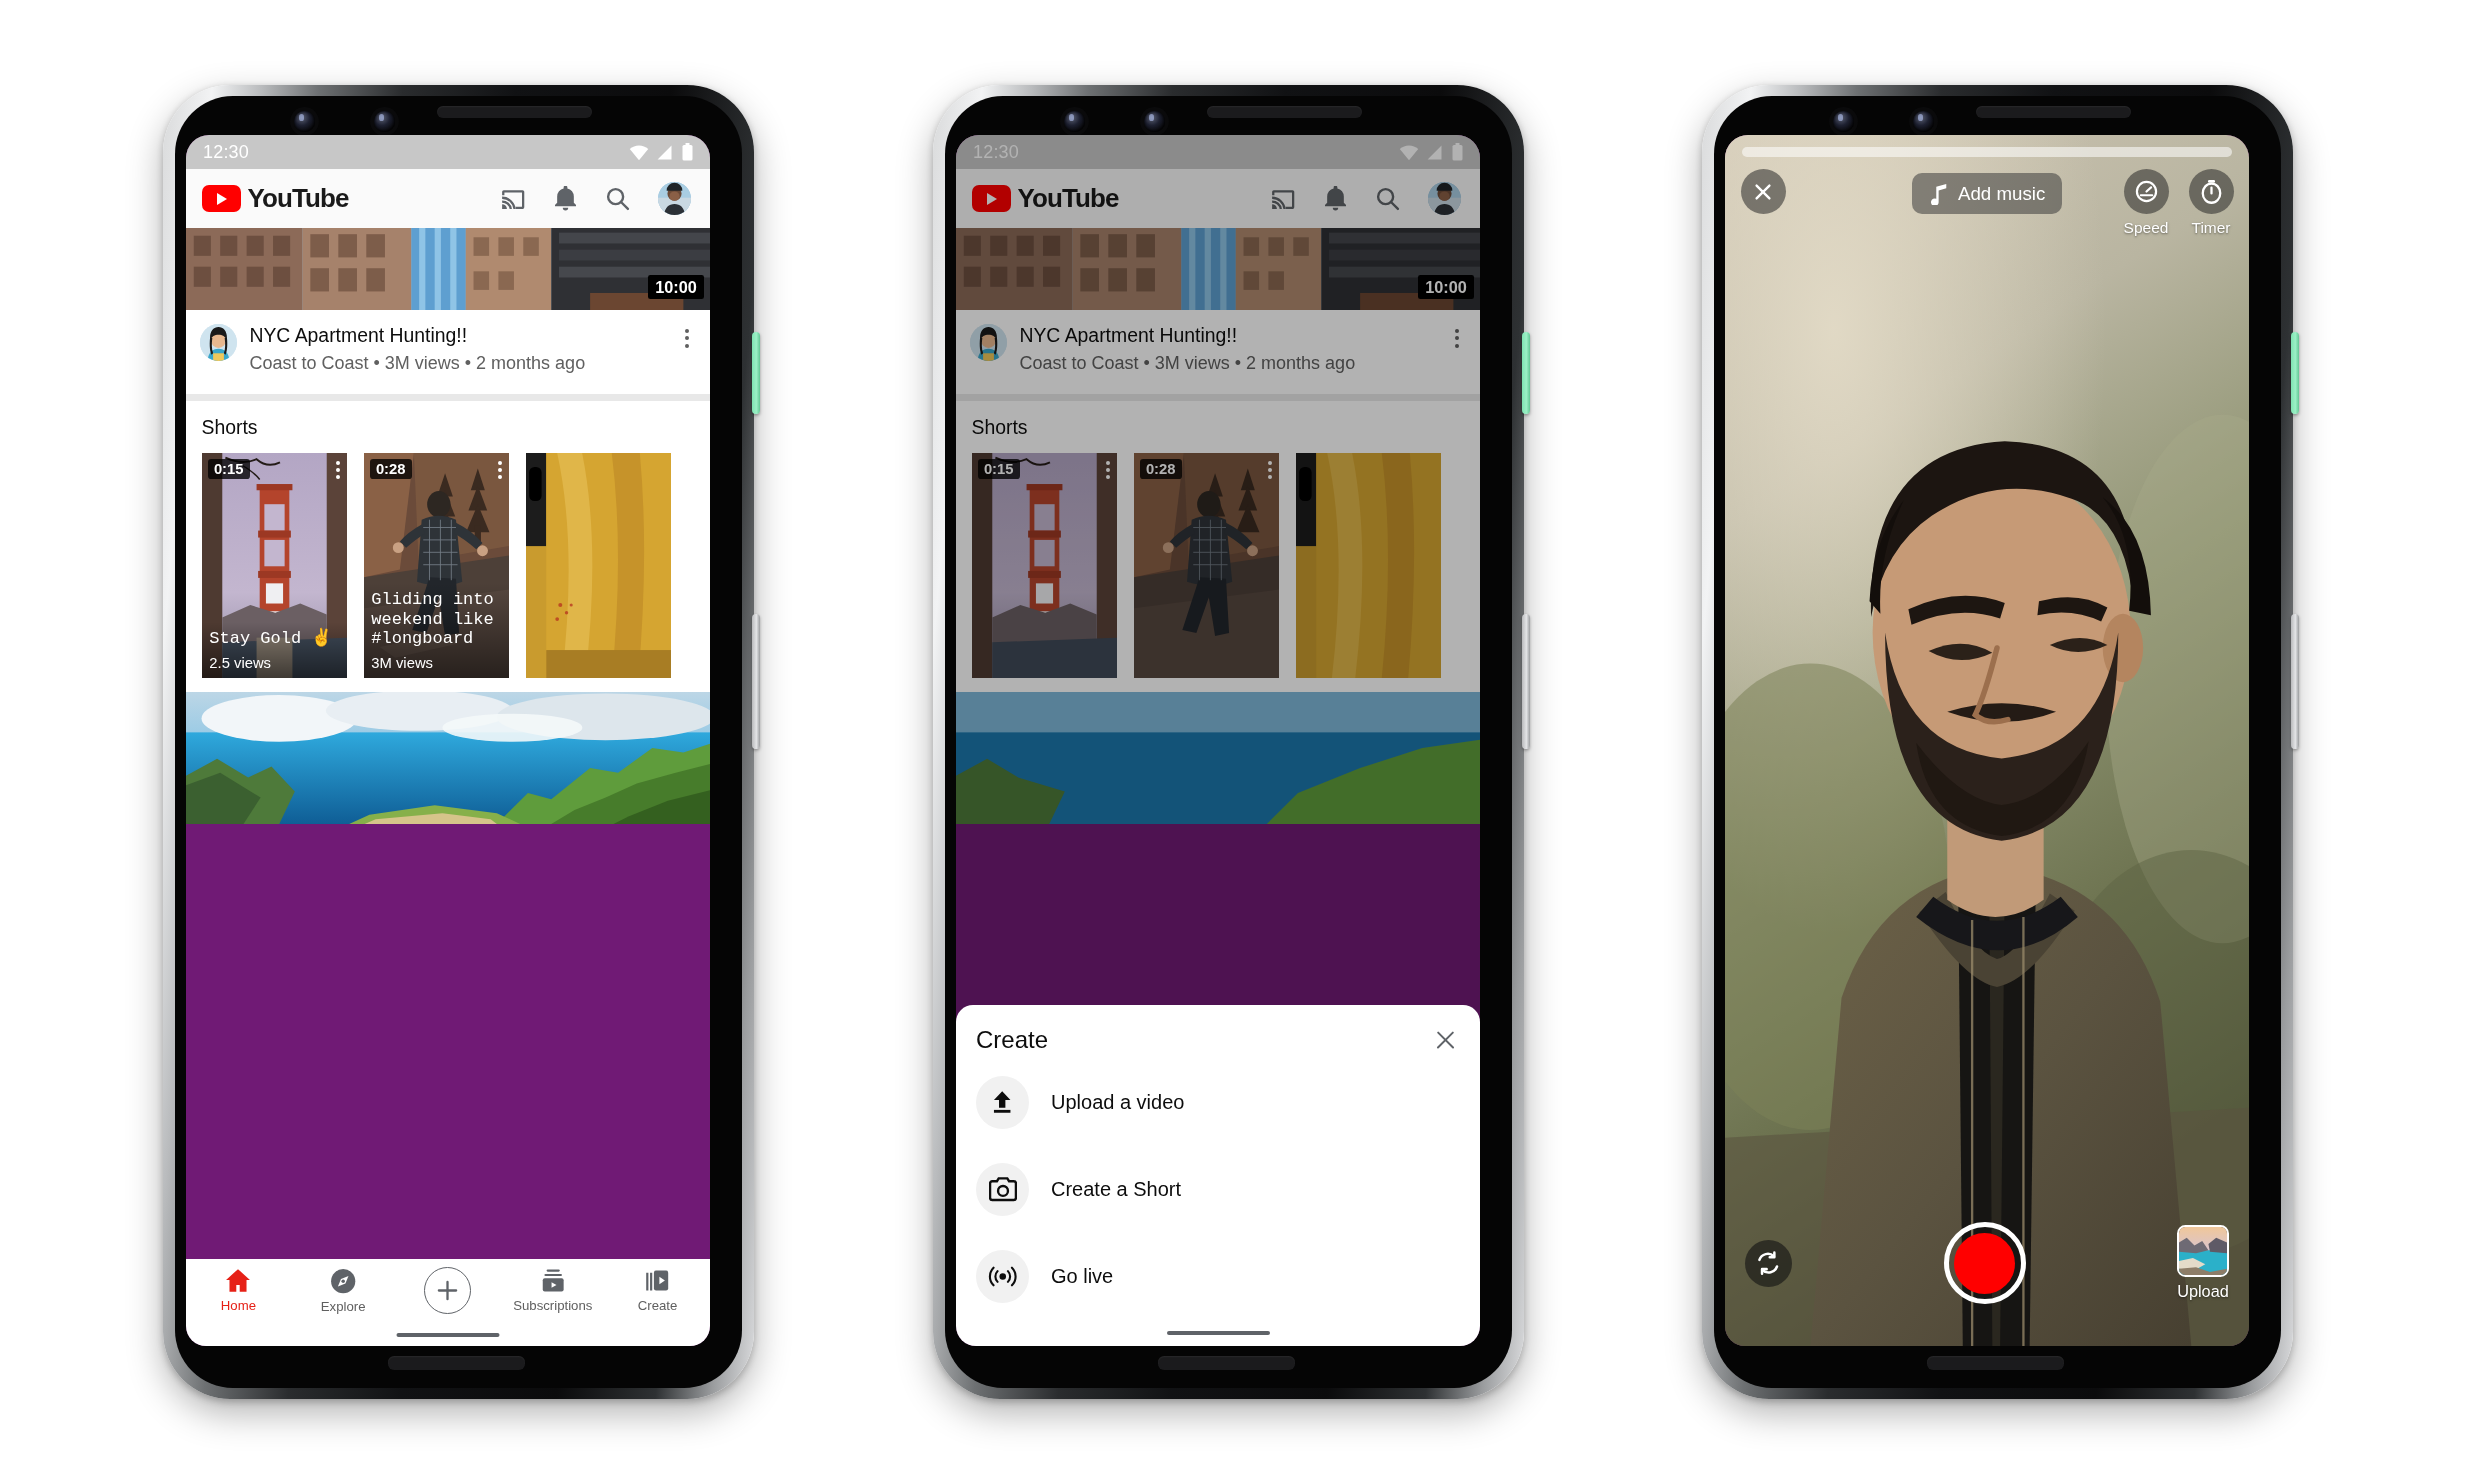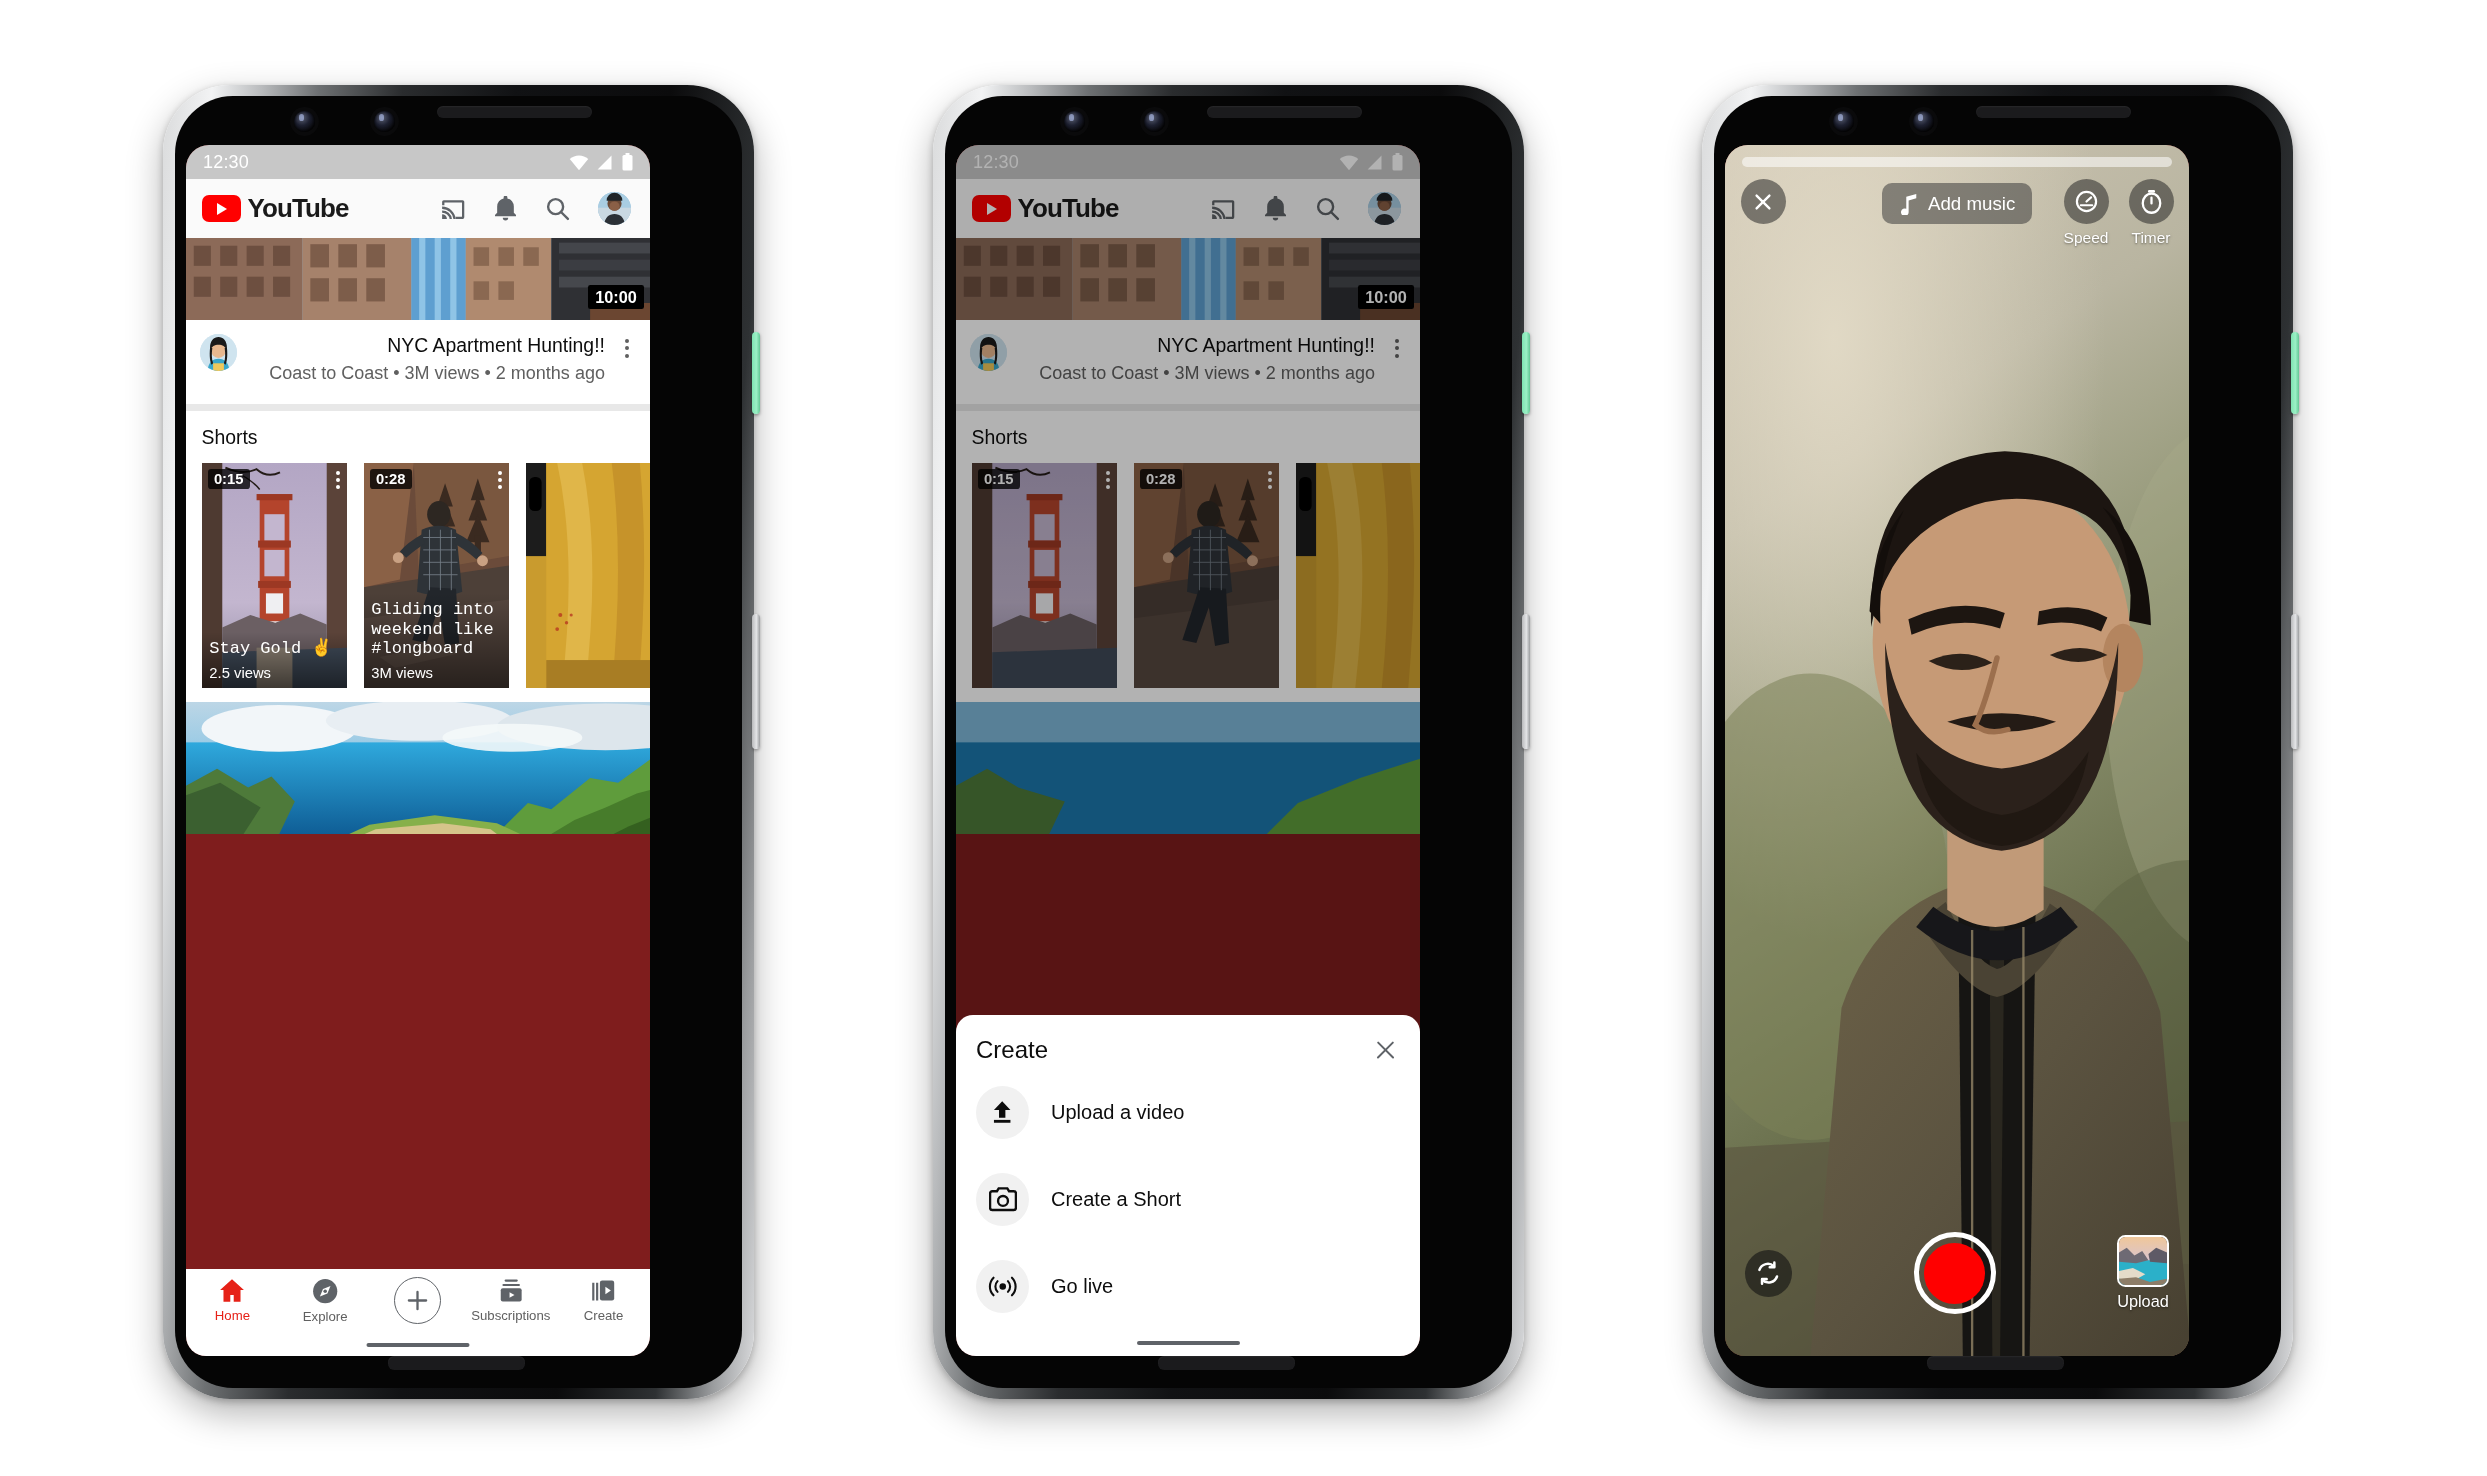--- a/index.html
+++ b/index.html
@@ -5,21 +5,21 @@
   html,body{margin:0;padding:0;background:#ffffff;}
   body{width:2487px;height:1477px;font-family:"Liberation Sans",sans-serif;overflow:hidden;}
   .stage{position:relative;width:2487px;height:1477px;background:#fff;}
 
   
   .phone{position:absolute;top:85px;width:591px;height:1314px;}
   .phone-body{position:absolute;inset:0;border-radius:67px;
      background:linear-gradient(95deg,#d9dadb 0%,#f2f3f4 7%,#b9bbbd 14%,#6e7173 22%,#2a2c2e 34%,#111214 50%,#0b0b0c 72%,#2e3133 86%,#9a9c9e 94%,#dcdddf 100%);
      box-shadow:0 14px 36px rgba(0,0,0,.30), 0 2.3px 7.8px rgba(0,0,0,.22);}
   .phone-inner{position:absolute;left:11.7px;top:11px;right:11.7px;bottom:11px;border-radius:58px;background:#050505;}
-  .screen{position:absolute;left:23px;top:60px;width:464px;height:1211px;overflow:hidden;background:#7f1d1d;border-radius:20px;}
+  .screen{position:absolute;left:23px;top:50px;width:524px;height:1211px;overflow:hidden;background:#701a75;border-radius:20px;}
   .screen.rounded-top{border-top-left-radius:23px;border-top-right-radius:23px;}
 
   
   .cam{position:absolute;width:21px;height:21px;border-radius:50%;
        background:radial-gradient(circle at 38% 32%, #5a5f72 0%, #1d2030 40%, #070709 75%);
        box-shadow:0 0 0 3.9px #0a0a0b, inset 0 0 3.1px #000;}
   .cam .glint{position:absolute;left:4.7px;top:3.1px;width:5.4px;height:6.2px;border-radius:50%;background:rgba(190,205,255,.55);}
   .earpiece{position:absolute;height:11.7px;border-radius:6.2px;background:#1b1b1d;box-shadow:inset 0 0.8px 1.6px rgba(255,255,255,.08);}
   .btn-power{position:absolute;right:-6.2px;width:8.5px;height:82px;border-radius:3.9px;background:linear-gradient(90deg,#7fe3b2,#9bf0c6 55%,#63c795);box-shadow:0 1.6px 3.1px rgba(0,0,0,.35);}
   .btn-vol{position:absolute;right:-6.2px;width:8.5px;height:135px;border-radius:3.9px;background:linear-gradient(90deg,#b9babc,#e3e4e6 55%,#9b9d9f);box-shadow:0 1.6px 3.1px rgba(0,0,0,.3);}
@@ -34,21 +34,21 @@
   .yt-logo{display:flex;align-items:center;gap:7px;}
   .yt-play{width:39px;height:27px;background:#ff0000;border-radius:7px;display:flex;align-items:center;justify-content:center;}
   .yt-play i{display:block;width:0;height:0;border-left:10px solid #fff;border-top:6.2px solid transparent;border-bottom:6.2px solid transparent;margin-left:2.3px;}
   .yt-word{font-size:26px;font-weight:700;color:#1a1a1a;letter-spacing:-0.9px;}
   .hdr-icons{margin-left:auto;display:flex;align-items:center;gap:28px;padding-right:3.1px;}
   .avatar{width:33px;height:33px;border-radius:50%;overflow:hidden;position:relative;background:#9cc6df;}
 
   
   .thumb-top{height:82px;position:relative;overflow:hidden;}
   .dur-badge{position:absolute;right:6.2px;bottom:11px;background:#000;color:#fff;font-size:16.3px;font-weight:600;padding:2.3px 7px;border-radius:2.3px;}
-  .video-row{background:#fff;padding:14px 14px 20px 14px;display:flex;gap:12.4px;text-align:right;}
+  .video-row{background:#fff;padding:14px 14px 20px 14px;display:flex;gap:12.4px;}
   .ch-av{width:37px;height:37px;border-radius:50%;flex:0 0 37px;overflow:hidden;position:relative;background:#d5e6ef;}
   .v-meta{flex:1;min-width:0;}
   .v-title{font-size:19.4px;color:#0d0d0d;line-height:1.2;margin-bottom:5.4px;}
   .v-sub{font-size:18px;color:#606060;}
   .kebab{width:18.7px;display:flex;flex-direction:column;align-items:center;gap:3.9px;padding-top:4.7px;}
   .kebab span{width:3.9px;height:3.9px;border-radius:50%;background:#606060;}
   .divider{height:7px;background:#e8e8e8;}
 
   .shorts-head{font-size:19.4px;color:#0d0d0d;padding:15.5px 15.5px 14px 15.5px;background:#fff;}
   .shorts-row{display:flex;gap:17px;padding:0 15.5px 0 15.5px;background:#fff;overflow:hidden;}

